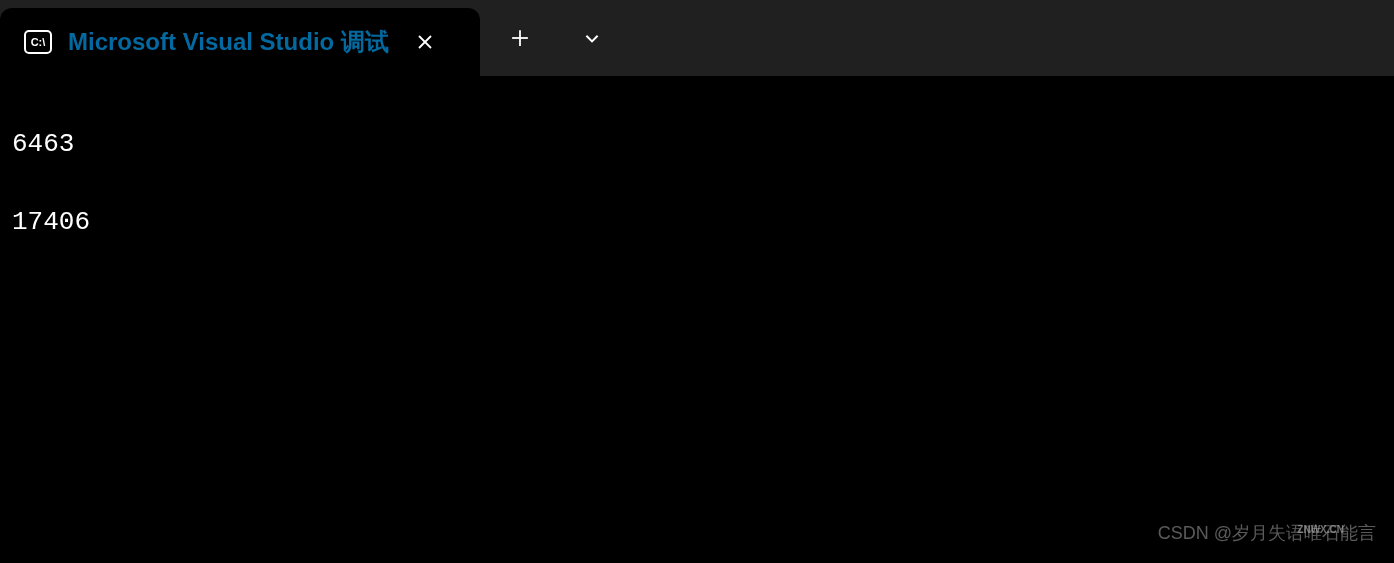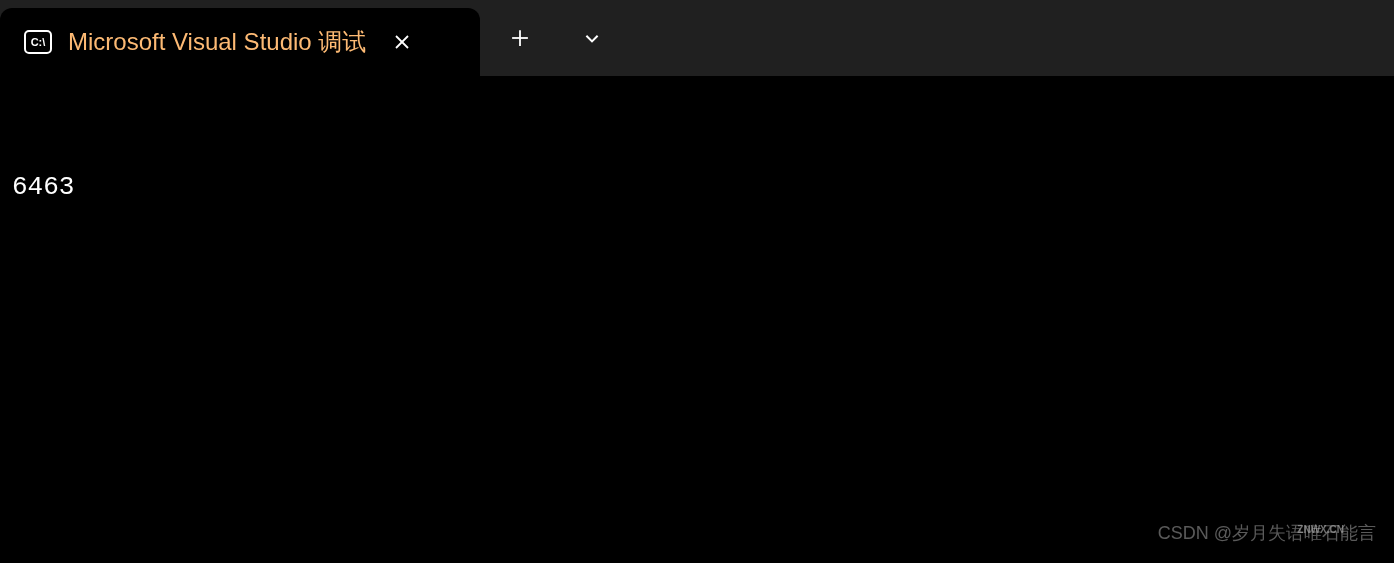--- a/index.html
+++ b/index.html
@@ -45,22 +45,22 @@
       align-items: center;
       justify-content: center;
       font-size: 11px;
       font-weight: bold;
       font-family: Arial, sans-serif;
       flex-shrink: 0;
     }
     .tab-title {
       font-size: 24px;
       font-family: 'Segoe UI', Arial, sans-serif;
-      font-weight: 400;
-      color: #fdba74;
+      font-weight: 700;
+      color: #0369a1;
       white-space: nowrap;
       overflow: hidden;
       text-overflow: clip;
       max-width: 330px;
     }
     .tab-close {
       width: 32px;
       height: 32px;
       display: flex;
       align-items: center;
@@ -95,21 +95,20 @@
     .terminal-content {
       padding: 10px 12px;
       font-family: Consolas, 'Courier New', monospace;
       font-size: 26px;
       line-height: 1.5;
       color: #ffffff;
       white-space: pre;
     }
     .output-line {
       display: block;
-      margin-top: 43px;
     }
     .blank-line {
       height: 39px;
     }
     .watermark {
       position: absolute;
       bottom: 18px;
       right: 18px;
       font-family: 'Segoe UI', Arial, sans-serif;
       font-size: 18px;
@@ -153,19 +152,20 @@
     <div class="action-btn">
       <svg viewBox="0 0 16 16" fill="none" stroke="#ffffff" stroke-width="1.8">
         <polyline points="3,6 8,11 13,6"></polyline>
       </svg>
     </div>
   </div>
 </div>
 
 <div class="terminal-content">
 <span class="output-line">6463</span>
+<span class="output-line">17406</span>
 <div class="blank-line"></div>
 
 
 </div>
 
 <div class="watermark2">ZNWX.CN</div>
 <div class="watermark">CSDN @岁月失语唯石能言</div>
 
 </body></html>

